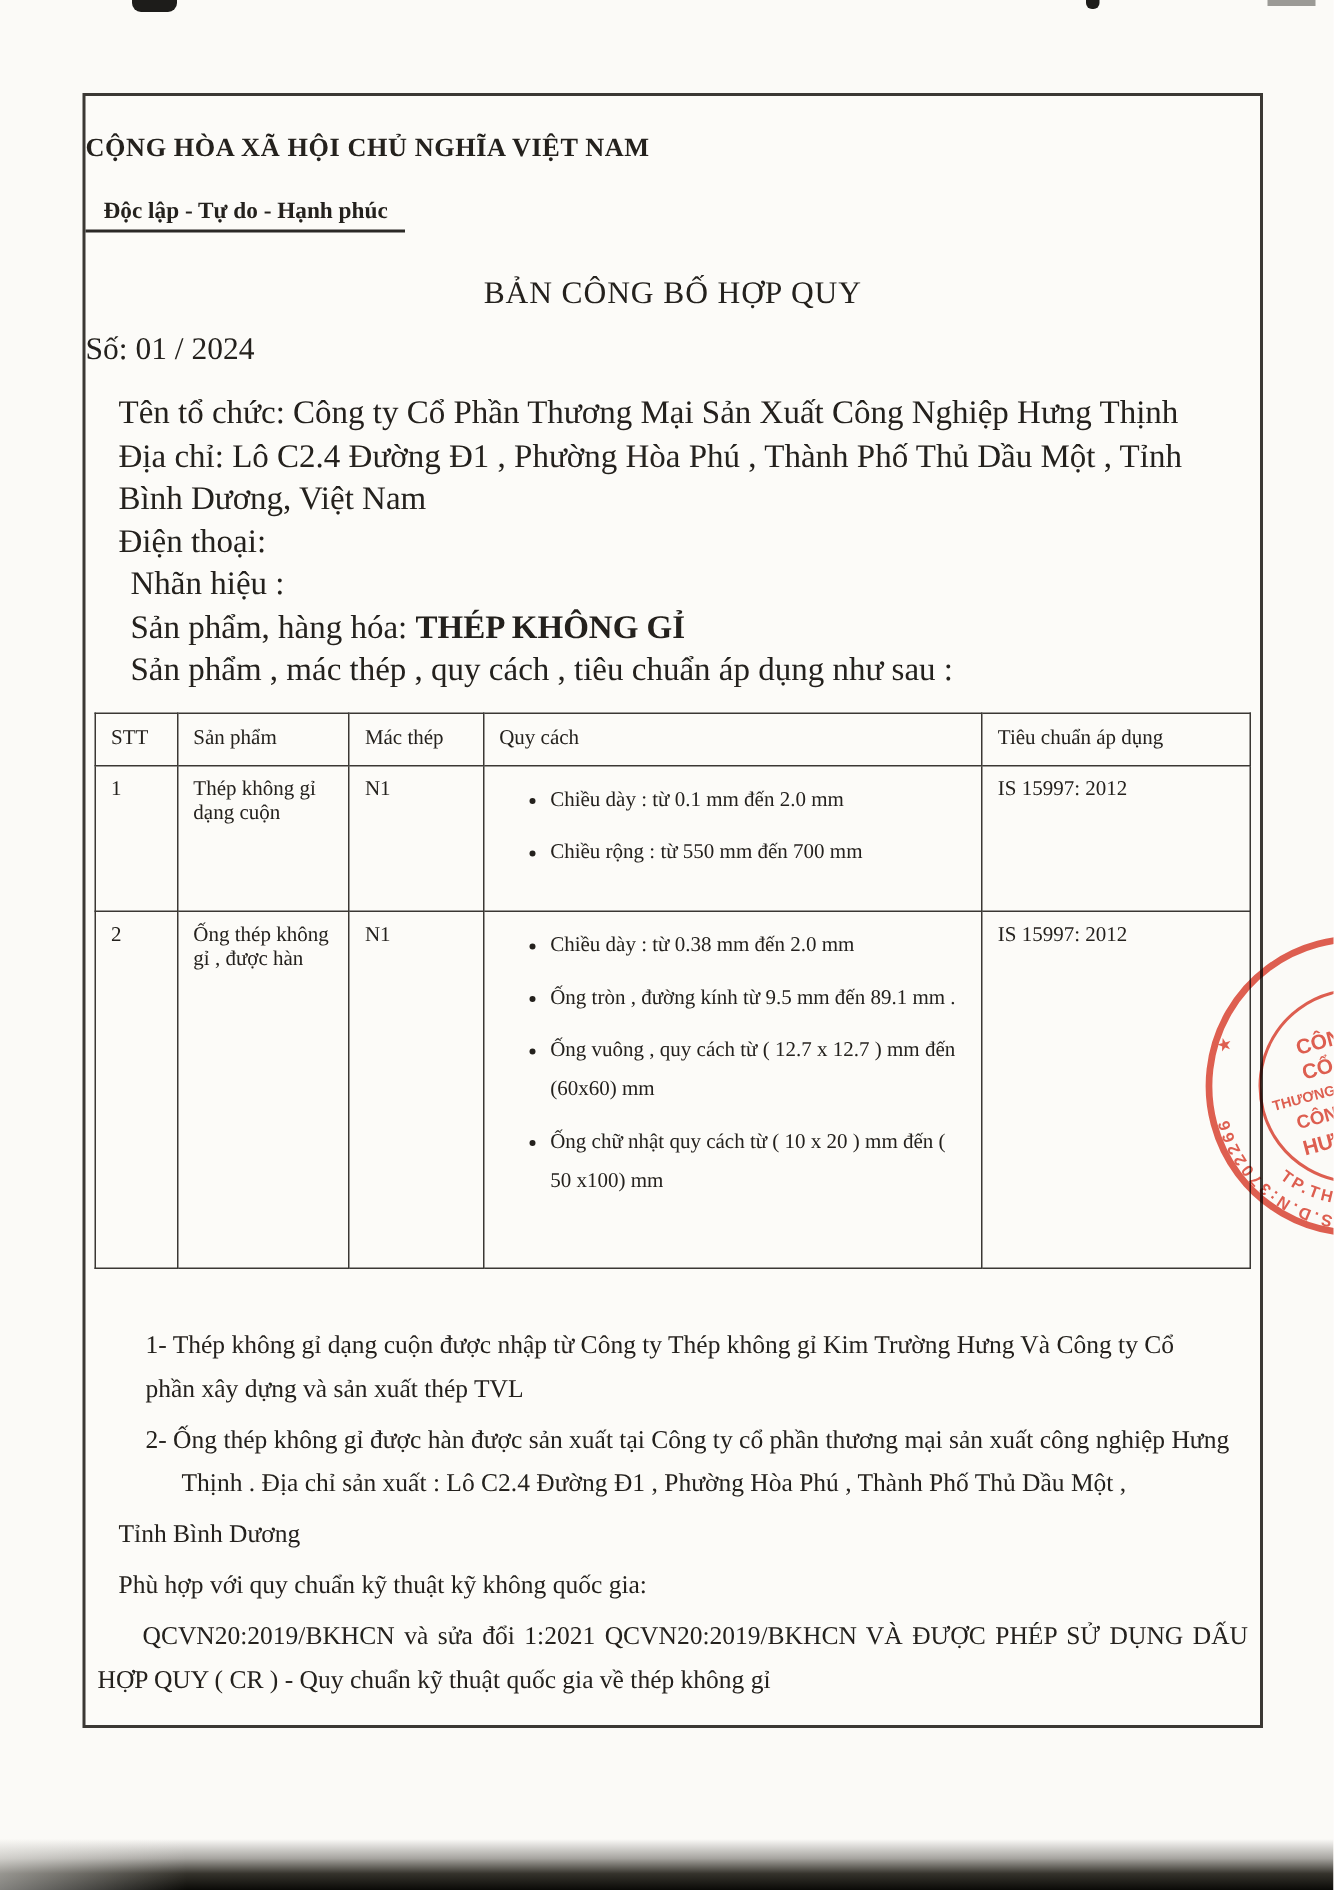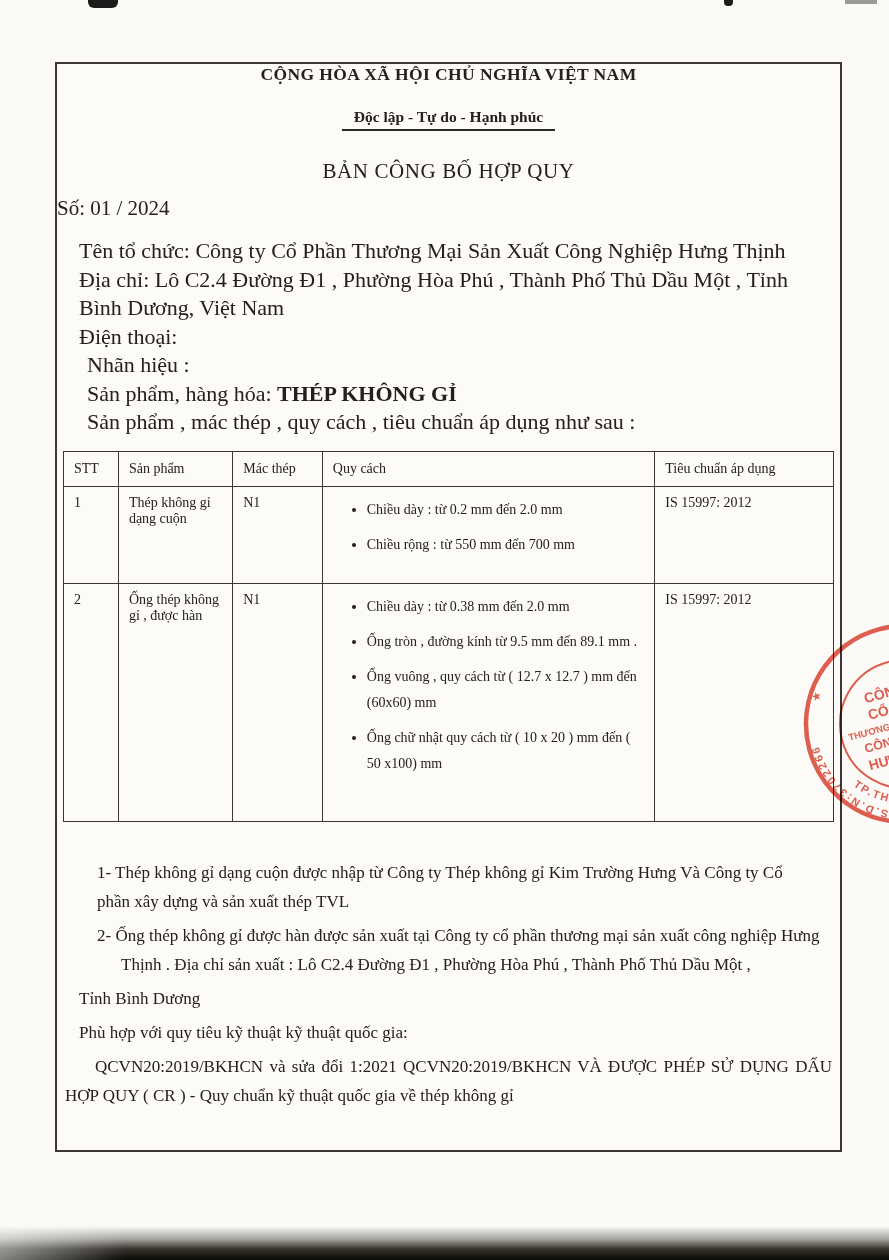--- a/index.html
+++ b/index.html
@@ -21,21 +21,21 @@
   .a3 { left: 845px; top: 0; width: 32px; height: 4px; background: #9b9a96; }
 
   .frame {
     position: absolute; left: 55px; top: 62px;
     width: 787px; height: 1090px;
     border: 2px solid #3b3834;
     box-sizing: border-box;
     background: #fcfbf8;
   }
 
-  .header { text-align: center; padding-top: 0; }
+  .header { padding-top: 24px; }
   .national { font-size: 17.5px; font-weight: bold; letter-spacing: .4px; }
   .motto {
     display: inline-block; margin-top: 5px;
     font-size: 15.5px; font-weight: bold;
     border-bottom: 2px solid #2b2926; padding: 0 12px 3px;
   }
 
   .title { text-align: center; font-weight: normal; font-size: 21px; letter-spacing: .6px; margin-top: 28px; }
   .docnum { text-align: left; font-size: 21px; margin-top: 12px; }
 
@@ -146,21 +146,21 @@
           <th>Tiêu chuẩn áp dụng</th>
         </tr>
       </thead>
       <tbody>
         <tr class="row-1">
           <td class="cell-stt">1</td>
           <td class="cell-sanpham">Thép không gỉ dạng cuộn</td>
           <td class="cell-mac">N1</td>
           <td class="cell-quycach">
             <ul>
-              <li>Chiều dày : từ 0.2 mm đến 2.0 mm</li>
+              <li>Chiều dày : từ 0.1 mm đến 2.0 mm</li>
               <li>Chiều rộng : từ 550 mm đến 700 mm</li>
             </ul>
           </td>
           <td>IS 15997: 2012</td>
         </tr>
         <tr class="row-2">
           <td class="cell-stt">2</td>
           <td class="cell-sanpham">Ống thép không gỉ , được hàn</td>
           <td class="cell-mac">N1</td>
           <td class="cell-quycach">
@@ -173,21 +173,21 @@
           </td>
           <td>IS 15997: 2012</td>
         </tr>
       </tbody>
     </table>
 
     <div class="notes">
       <p class="note-1">1- Thép không gỉ dạng cuộn được nhập từ Công ty Thép không gỉ Kim Trường Hưng Và Công ty Cổ phần xây dựng và sản xuất thép TVL</p>
       <p class="note-2">2- Ống thép không gỉ được hàn được sản xuất tại Công ty cổ phần thương mại sản xuất công nghiệp Hưng Thịnh . Địa chỉ sản xuất : Lô C2.4 Đường Đ1 , Phường Hòa Phú , Thành Phố Thủ Dầu Một ,</p>
       <p class="province">Tỉnh Bình Dương</p>
-      <p class="conf-intro">Phù hợp với quy tiêu kỹ thuật kỹ thuật quốc gia:</p>
+      <p class="conf-intro">Phù hợp với quy chuẩn kỹ thuật kỹ không quốc gia:</p>
       <p class="conf-detail">QCVN20:2019/BKHCN và sửa đổi 1:2021 QCVN20:2019/BKHCN VÀ ĐƯỢC PHÉP SỬ DỤNG DẤU HỢP QUY ( CR ) - Quy chuẩn kỹ thuật quốc gia về thép không gỉ</p>
     </div>
 
   </div>
 
   <svg class="stamp" viewBox="0 0 224 224" width="224" height="224">
     <defs>
       <path id="arcLeft" d="M 112 200 A 88 88 0 0 1 112 24" fill="none"></path>
       <path id="arcBottom" d="M 34 132 A 81 81 0 0 0 190 132" fill="none"></path>
     </defs>

